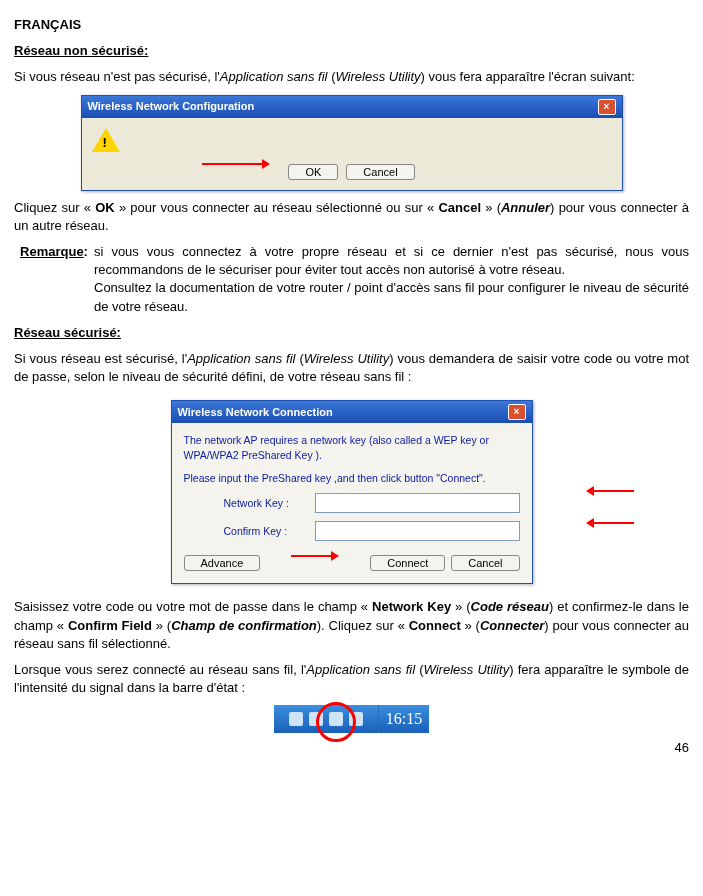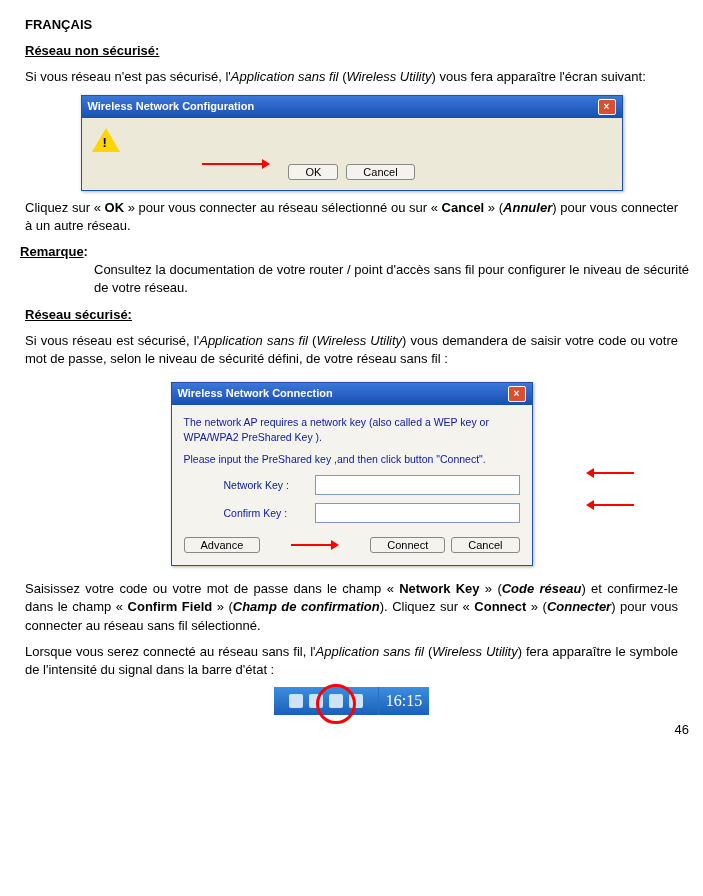--- a/index.html
+++ b/index.html
@@ -9,21 +9,21 @@
     margin: 0;
     padding: 8px 14px;
     width: 703px;
     box-sizing: border-box;
     line-height: 1.4;
   }
   .bold { font-weight: bold; }
   .underline { text-decoration: underline; }
   .italic { font-style: italic; }
   .justify { text-align: justify; }
-  p { margin: 8px 11px; }
+  p { margin: 8px 0; }
   .indent-block { padding-left: 80px; text-align: justify; }
   .dialog {
     margin: 6px auto;
     border: 1px solid #2050b0;
     background: #ece9d8;
     font-family: Tahoma, sans-serif;
     font-size: 11px;
     color: #000;
     box-shadow: 1px 1px 3px rgba(0,0,0,0.3);
   }
@@ -84,21 +84,21 @@
     border-right: 8px solid #ff0000;
     border-top: 5px solid transparent;
     border-bottom: 5px solid transparent;
   }
   .dlg2 { width: 360px; }
   .dlg2-body { padding: 10px 12px 12px 12px; background: #f4f3ee; }
   .dlg2-text { color: #1020a0; font-size: 10.5px; margin-bottom: 8px; }
   .field-row { display:flex; align-items:center; gap:6px; margin: 8px 0; padding-left: 40px; }
   .field-label { width: 85px; color: #1020a0; font-size: 10.5px; }
   .xp-input { flex:1; height: 18px; border: 1px solid #7f9db9; background: #fff; }
-  .dlg2-buttons { display:flex; align-items:center; margin-top: 14px; }
+  .dlg2-buttons { display:flex; align-items:flex-start; margin-top: 14px; }
   .dlg2-wrap { position: relative; display:flex; justify-content:center; }
   .side-arrow { position:absolute; }
   .page-num { text-align: right; margin-top: 2px; }
   .tray {
     width: 155px; margin: 6px auto;
     display:flex; align-items:center;
     position: relative;
   }
   .tray-left {
     flex:1; height: 28px;
@@ -149,20 +149,23 @@
   </div>
 </div>
 
 <p class="justify">
   <span>Cliquez sur « </span><span class="bold">OK</span><span> » pour vous connecter au réseau sélectionné ou sur « </span><span class="bold">Cancel</span><span> » (</span><span class="bold italic">Annuler</span><span>) pour vous connecter à un autre réseau.</span>
 </p>
 
 <div class="remarque-row">
   <div class="remarque-label">
     <span class="bold underline">Remarque</span><span class="bold">:</span>
+  </div>
+  <div class="justify" style="flex:1;">
+    <span> si vous vous connectez à votre propre réseau et si ce dernier n'est pas sécurisé, nous vous recommandons de le sécuriser pour éviter tout accès non autorisé à votre réseau.</span>
   </div>
 </div>
 <div class="indent-block">Consultez la documentation de votre router / point d'accès sans fil pour configurer le niveau de sécurité de votre réseau.</div>
 
 <p><span class="bold underline">Réseau sécurisé:</span></p>
 
 <p class="justify">
   <span>Si vous réseau est sécurisé, l'</span><span class="italic">Application sans fil</span><span> (</span><span class="italic">Wireless Utility</span><span>) vous demandera de saisir votre code ou votre mot de passe, selon le niveau de sécurité défini, de votre réseau sans fil :</span>
 </p>
 

